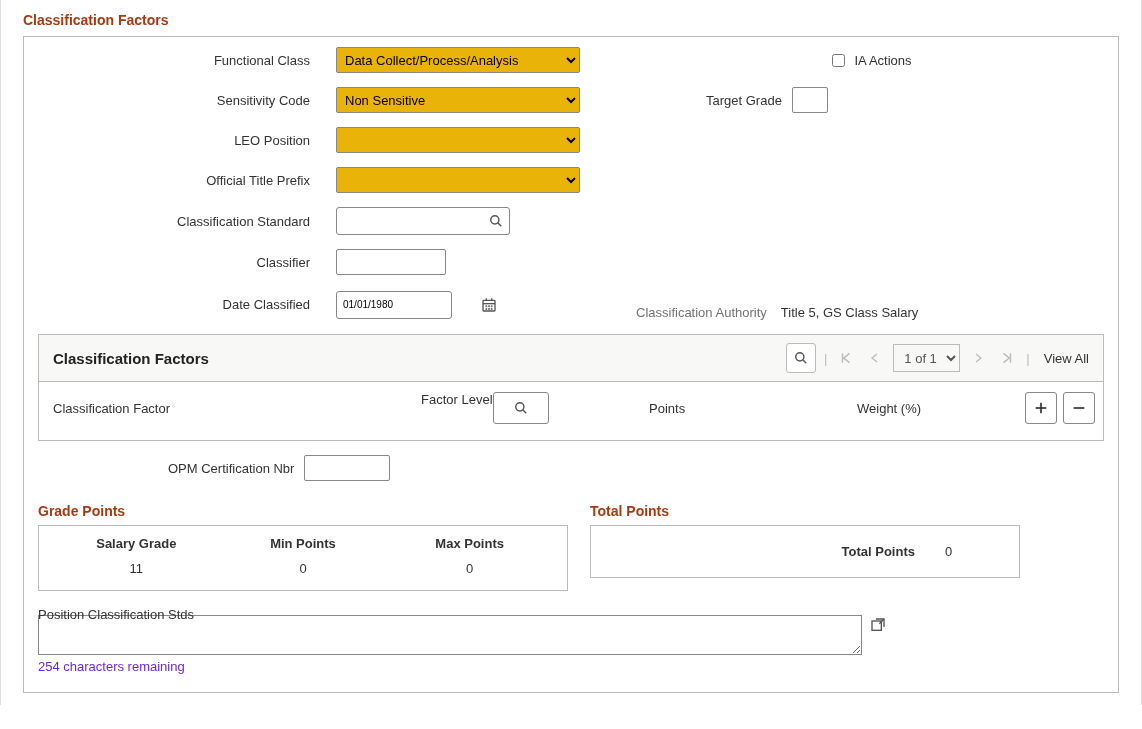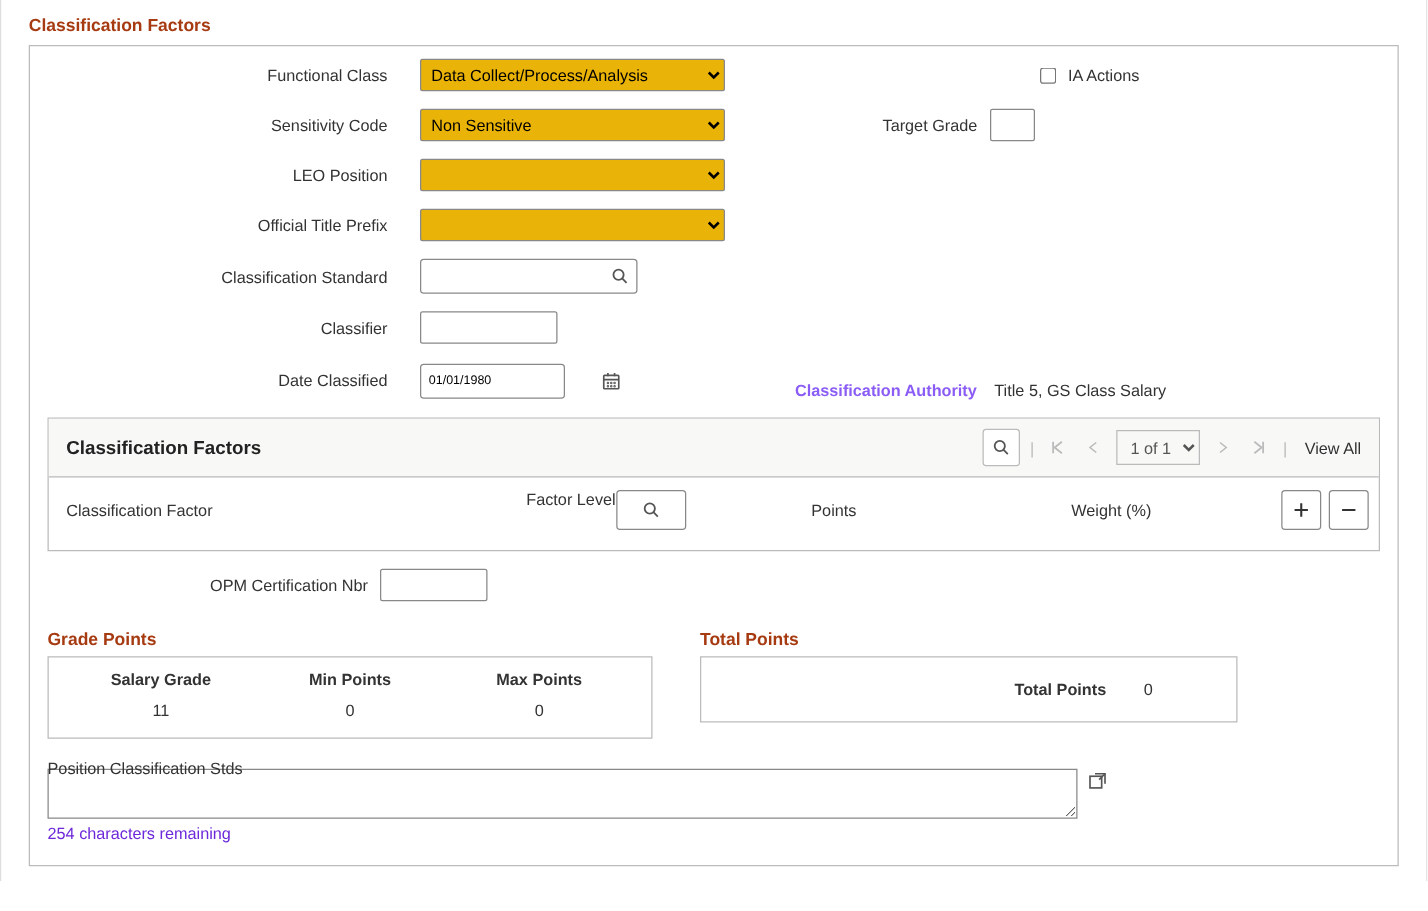--- a/index.html
+++ b/index.html
@@ -99,21 +99,21 @@
     gap: 10px;
     justify-content: flex-start;
     padding-left: 70px;
   }
   .class-auth-row {
     display: flex;
     align-items: center;
     gap: 14px;
     padding-top: 16px;
   }
-  .class-auth-row .lbl { font-weight: bold; color: #8b5cf6; }
+  .class-auth-row .lbl { font-weight: normal; color: #737373; }
   
   .grid-box {
     border: 1px solid #bbb;
     margin-top: 14px;
   }
   .grid-header {
     display: flex;
     align-items: center;
     justify-content: space-between;
     padding: 8px 14px;
@@ -204,33 +204,33 @@
   .opm-row {
     display: flex;
     align-items: center;
     gap: 10px;
     margin-top: 14px;
     padding-left: 130px;
   }
   
   .points-row {
     display: flex;
-    gap: 38px;
+    gap: 22px;
     margin-top: 22px;
   }
   .points-block { flex: 0 0 auto; }
   .points-title {
     color: #a63a11;
     font-weight: bold;
     font-size: 14px;
     margin-bottom: 6px;
   }
   .points-table {
     border: 1px solid #bbb;
-    width: 484px;
+    width: 530px;
     padding: 10px 14px 14px 14px;
     display: grid;
     grid-template-columns: 1fr 1fr 1fr;
     row-gap: 10px;
     text-align: center;
   }
   .points-table .head { font-weight: bold; color: #333; }
   .total-table {
     border: 1px solid #bbb;
     width: 430px;

